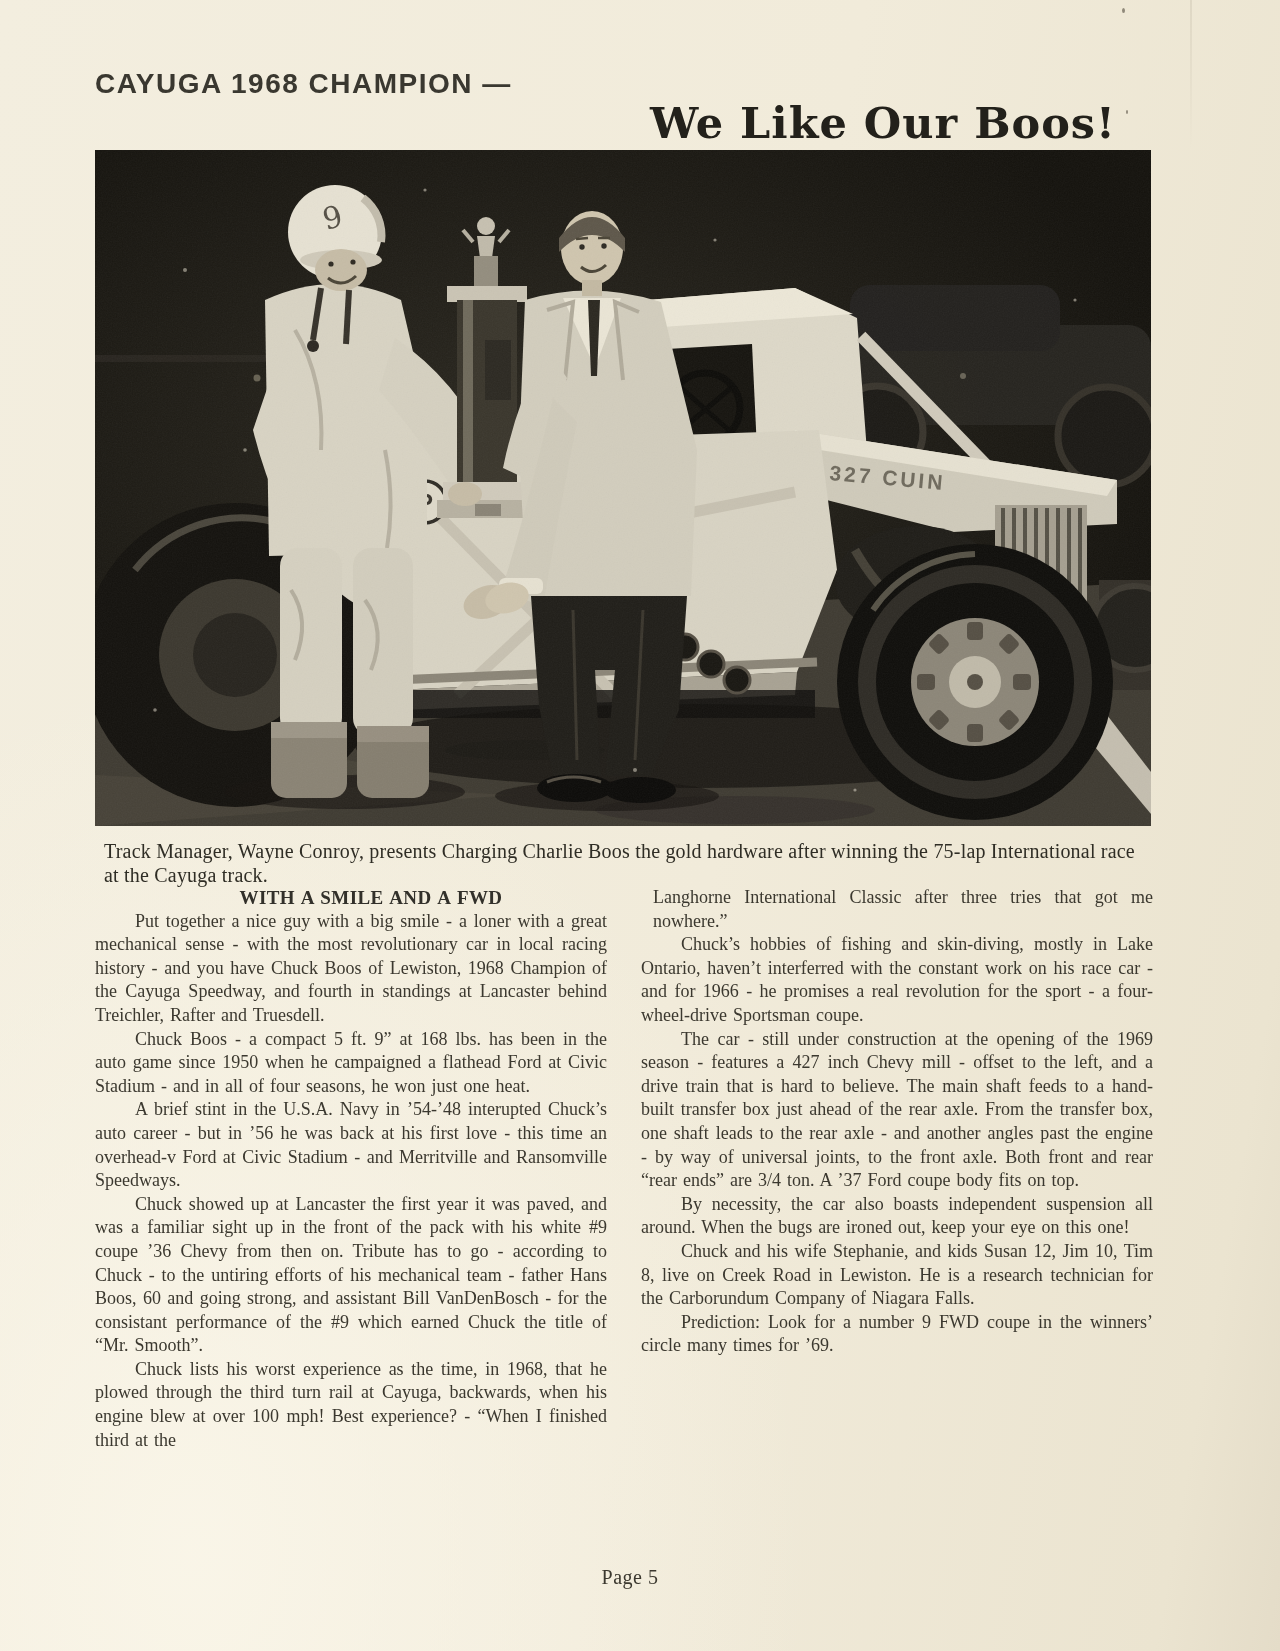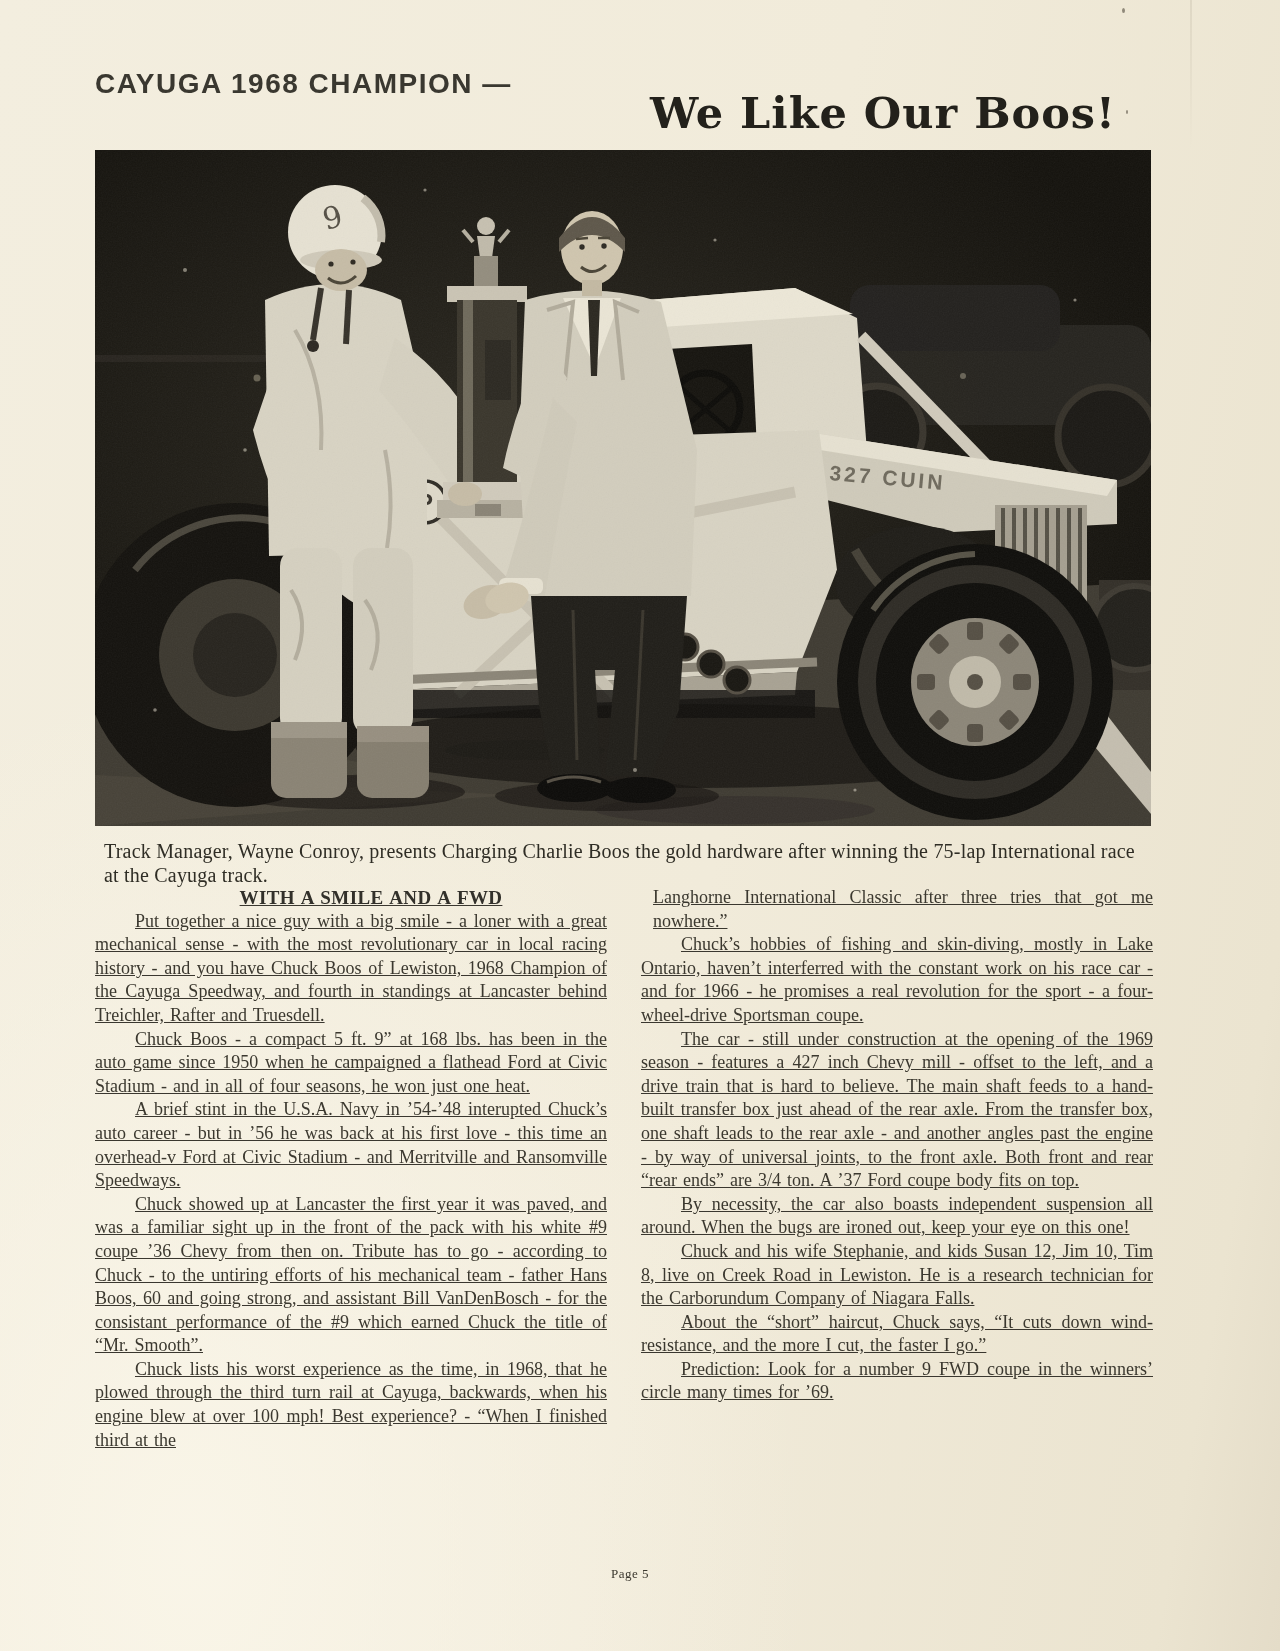--- a/index.html
+++ b/index.html
@@ -9,47 +9,47 @@
       radial-gradient(ellipse at 15% 94%, rgba(250,246,233,.9) 0%, rgba(250,246,233,0) 40%),
       linear-gradient(100deg,#f3eedf 0%,#f1ebda 55%,#ebe4d0 92%,#e4dcc8 100%);
     font-family:"Liberation Serif",serif;color:#3a372f;
   }
   .header-title{
     position:absolute;left:95px;top:68px;
     font-family:"Liberation Sans",sans-serif;font-weight:700;
     font-size:28px;letter-spacing:1.5px;color:#3a3830;
   }
   .header-sub{
-    position:absolute;left:650px;top:88px;
+    position:absolute;left:650px;top:98px;
     font-family:"DejaVu Serif",serif;font-weight:700;
     font-size:43px;color:#23211b;letter-spacing:1px;
   }
   .photo{
     position:absolute;left:95px;top:150px;width:1056px;height:676px;
     background:#17150f;
   }
   .photo svg{display:block;width:100%;height:100%;}
   .caption{
     position:absolute;left:104px;top:839px;width:1048px;
     font-size:20px;line-height:24px;color:#2f2d25;letter-spacing:.2px;
   }
   .columns{
     position:absolute;left:95px;top:886px;width:1058px;
-    display:flex;gap:34px;text-decoration:underline;
+    display:flex;gap:34px;
   }
   .col{width:516px;font-size:18px;line-height:23.6px;text-align:justify;color:#3b382f;word-spacing:1.5px;}
   .col p{margin:0;text-indent:40px;}
   .col p.no-indent{text-indent:0;margin-left:12px;}
   .col-heading{
     text-align:center;font-weight:700;font-size:19px;
     margin:9px 0 3px 0;letter-spacing:.4px;color:#32302a;
   }
   .footer{
     position:absolute;left:0;top:1566px;width:1260px;text-align:center;
-    font-size:13px;color:#3b382f;letter-spacing:.5px;
+    font-size:20px;color:#3b382f;letter-spacing:.5px;
   }
   .speck{position:absolute;background:#8f897a;border-radius:50%;}
   .speck.s1{left:1122px;top:8px;width:3px;height:5px;}
   .speck.s2{left:1126px;top:110px;width:2px;height:4px;}
   .speck.s3{left:1120px;top:200px;width:3px;height:3px;}
   .crease{
     position:absolute;left:1190px;top:0;width:2px;height:150px;
     background:linear-gradient(#ded7c4,rgba(222,215,196,0));
   }
 </style>
@@ -313,20 +313,19 @@
       <p>A brief stint in the U.S.A. Navy in ’54-’48 interupted Chuck’s auto career - but in ’56 he was back at his first love - this time an overhead-v Ford at Civic Stadium - and Merritville and Ransomville Speedways.</p>
       <p>Chuck showed up at Lancaster the first year it was paved, and was a familiar sight up in the front of the pack with his white #9 coupe ’36 Chevy from then on. Tribute has to go - according to Chuck - to the untiring efforts of his mechanical team - father Hans Boos, 60 and going strong, and assistant Bill VanDenBosch - for the consistant performance of the #9 which earned Chuck the title of “Mr. Smooth”.</p>
       <p>Chuck lists his worst experience as the time, in 1968, that he plowed through the third turn rail at Cayuga, backwards, when his engine blew at over 100 mph! Best experience? - “When I finished third at the</p>
     </div>
     <div class="col">
       <p class="no-indent">Langhorne International Classic after three tries that got me nowhere.”</p>
       <p>Chuck’s hobbies of fishing and skin-diving, mostly in Lake Ontario, haven’t interferred with the constant work on his race car - and for 1966 - he promises a real revolution for the sport - a four-wheel-drive Sportsman coupe.</p>
       <p>The car - still under construction at the opening of the 1969 season - features a 427 inch Chevy mill - offset to the left, and a drive train that is hard to believe. The main shaft feeds to a hand-built transfer box just ahead of the rear axle. From the transfer box, one shaft leads to the rear axle - and another angles past the engine - by way of universal joints, to the front axle. Both front and rear “rear ends” are 3/4 ton. A ’37 Ford coupe body fits on top.</p>
       <p>By necessity, the car also boasts independent suspension all around. When the bugs are ironed out, keep your eye on this one!</p>
       <p>Chuck and his wife Stephanie, and kids Susan 12, Jim 10, Tim 8, live on Creek Road in Lewiston. He is a research technician for the Carborundum Company of Niagara Falls.</p>
-      <p>About the “short” haircut, Chuck says, “It cuts down wind-resistance, and the more I cut, the faster I go.”</p>
       <p>Prediction: Look for a number 9 FWD coupe in the winners’ circle many times for ’69.</p>
     </div>
   </div>
 
   <div class="footer">Page 5</div>
 
 </div>
 
 </body></html>

